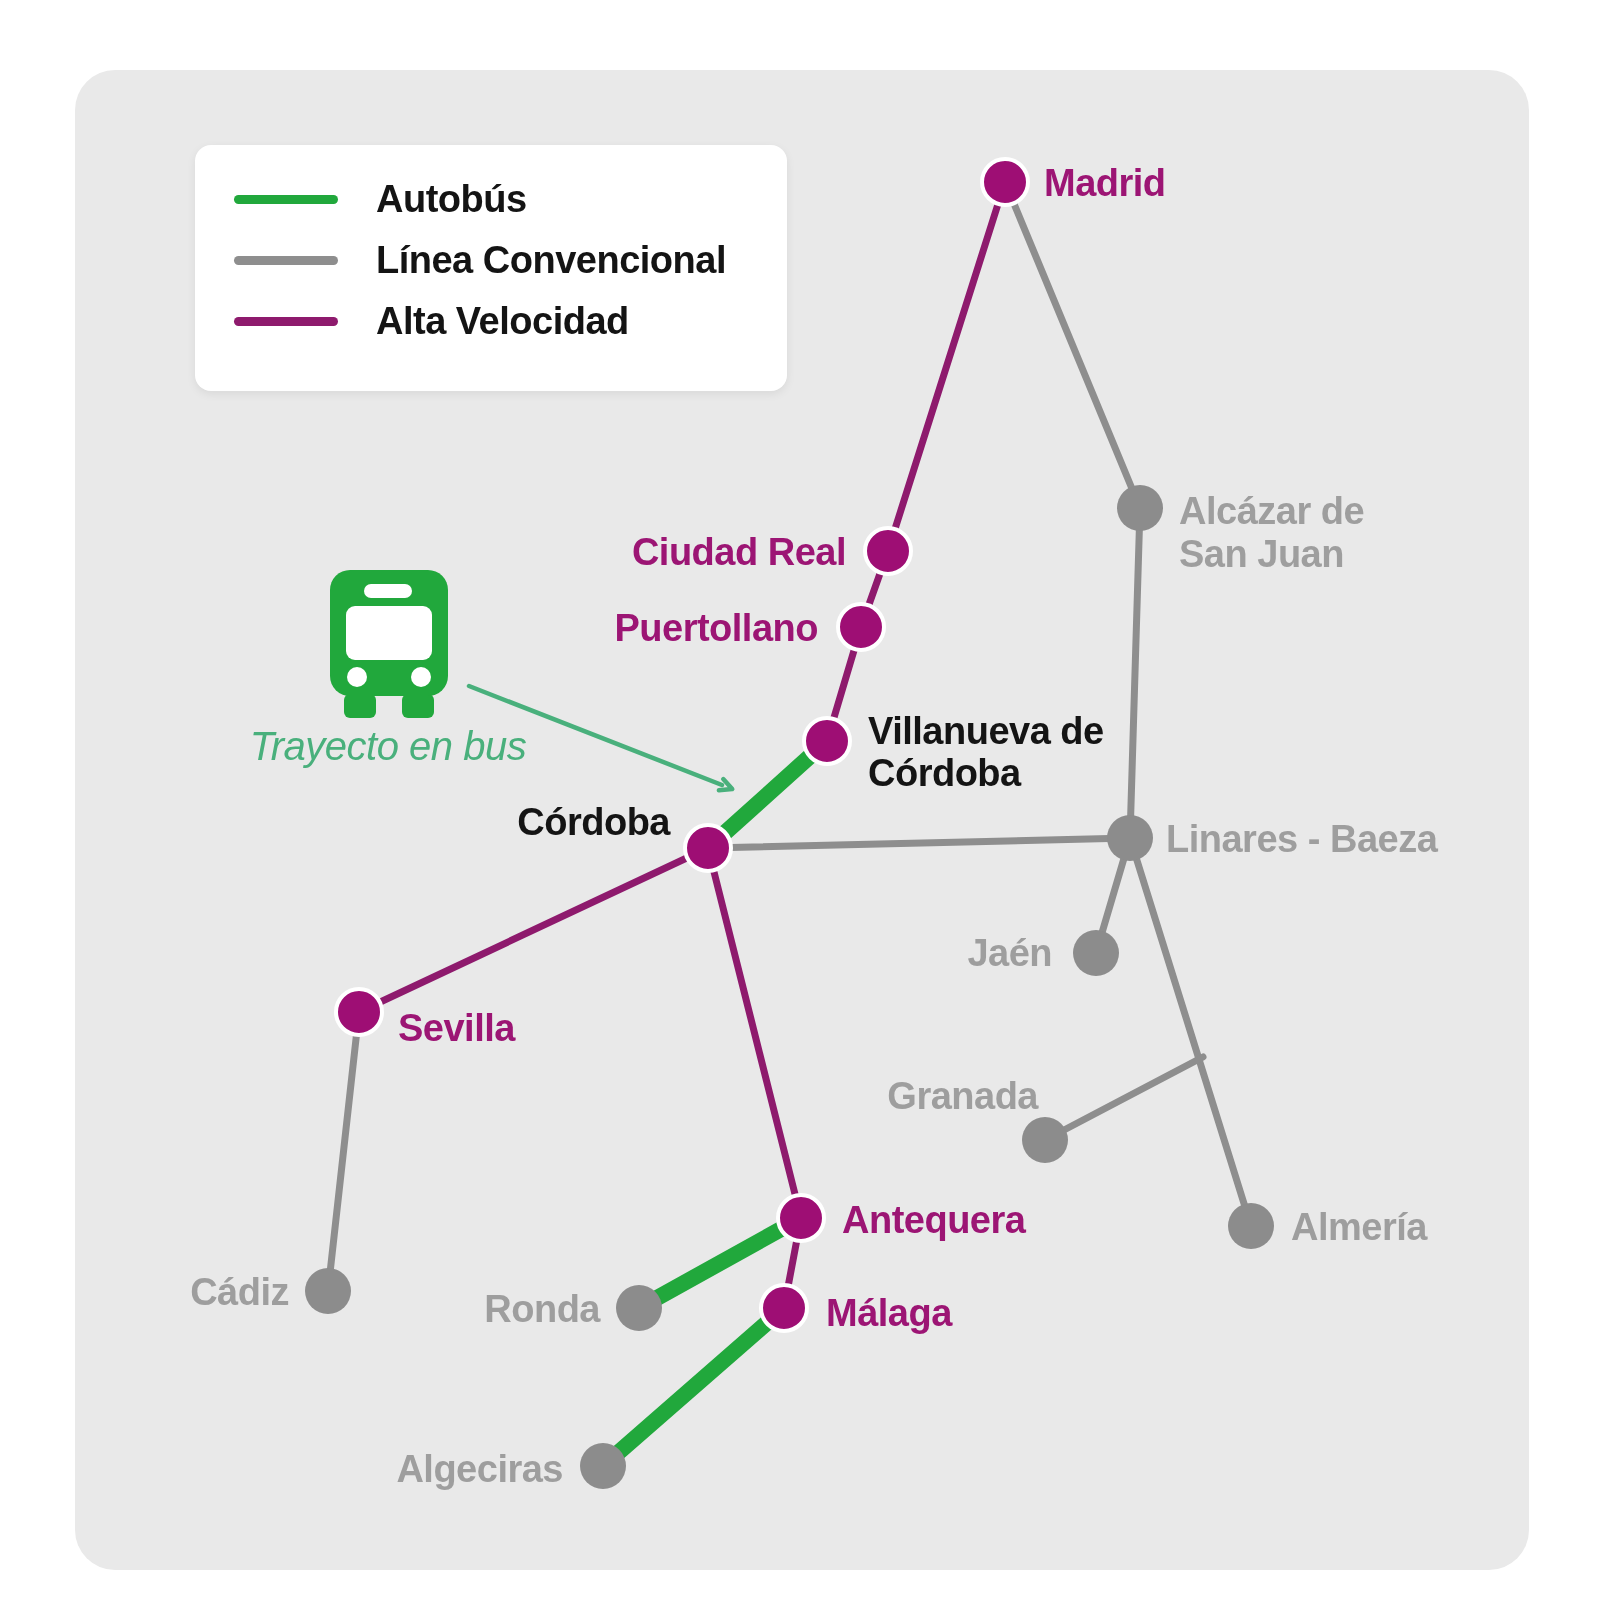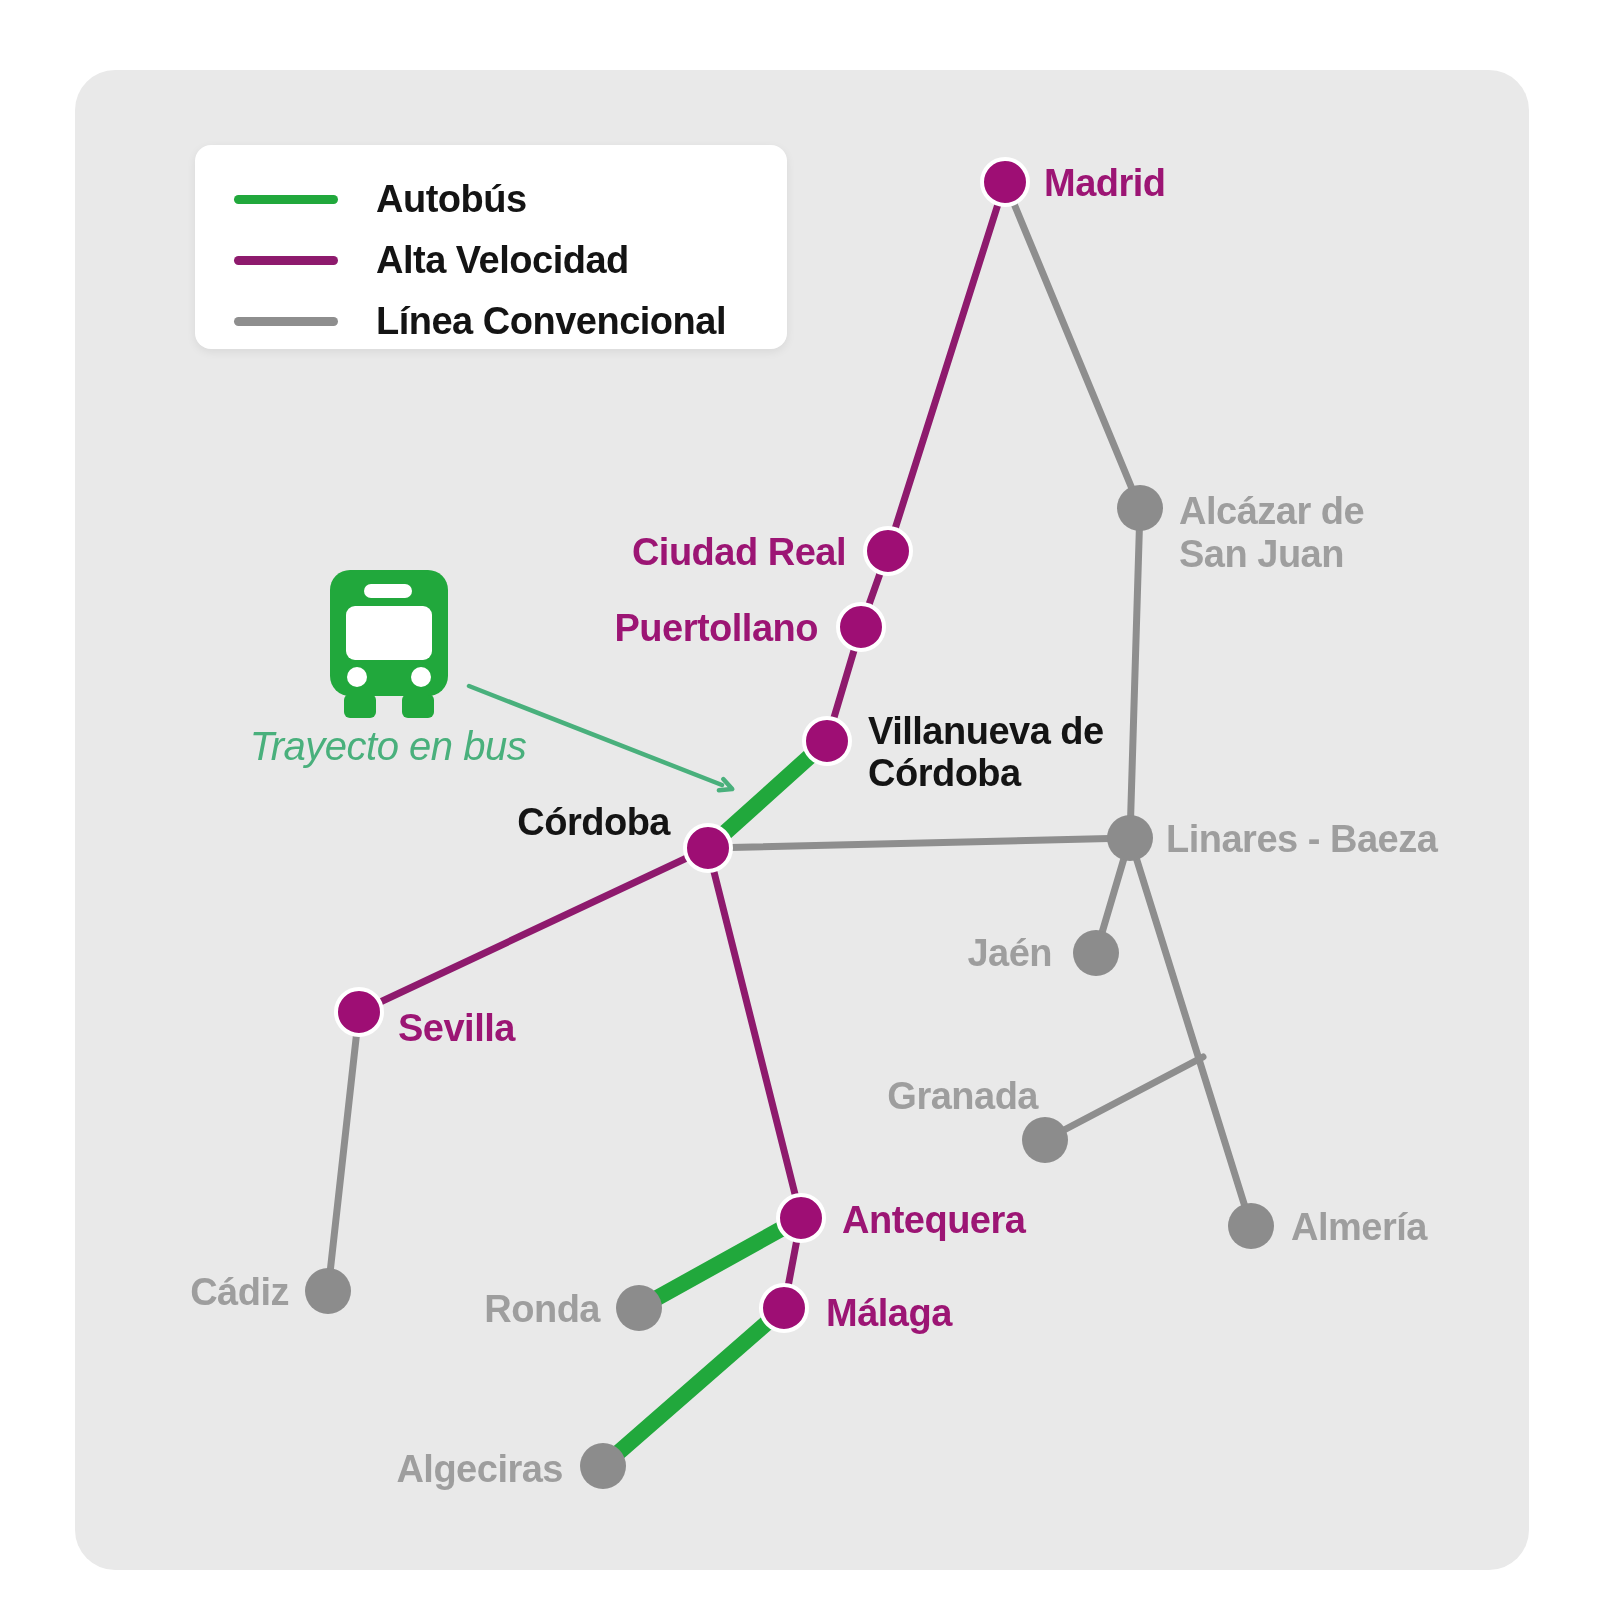--- a/index.html
+++ b/index.html
@@ -2,21 +2,21 @@
 <html><head>
 <meta charset="utf-8">
 <style>
   html,body{margin:0;padding:0;}
   body{font-family:"Liberation Sans",sans-serif;background:#fff;}
   #canvas{position:relative;width:1600px;height:1619px;overflow:hidden;background:#fff;}
   #map-svg{position:absolute;left:0;top:0;}
   .city-label{font-family:"Liberation Sans",sans-serif;font-weight:700;font-size:38px;letter-spacing:-0.5px;}
   #annotation-text{font-family:"Liberation Sans",sans-serif;font-style:italic;font-size:40px;letter-spacing:-0.5px;}
   #legend{
-    position:absolute;left:195px;top:145px;width:592px;height:204px;
+    position:absolute;left:195px;top:145px;width:592px;height:246px;
     background:#ffffff;border-radius:16px;box-shadow:0 3px 10px rgba(0,0,0,0.07);
     padding:24px 0 0 39px;box-sizing:border-box;
   }
   .legend-row{display:flex;align-items:center;height:61px;}
   .legend-line{width:104px;height:9px;border-radius:5px;margin-right:38px;flex:0 0 auto;}
   .legend-label{font-weight:700;font-size:38px;letter-spacing:-0.5px;color:#121212;white-space:nowrap;}
 </style>
 </head>
 <body style="background: rgb(255, 255, 255);">
 
@@ -102,22 +102,22 @@
 
     <text id="annotation-text" x="388" y="760" text-anchor="middle" fill="#49b07c">Trayecto en bus</text>
   </svg>
 
   <div id="legend">
     <div class="legend-row">
       <span class="legend-line" style="background: rgb(33, 168, 60);"></span>
       <span class="legend-label" style="color: rgb(20, 20, 20);">Autobús</span>
     </div>
     <div class="legend-row">
+      <span class="legend-line" style="background: rgb(142, 142, 142);"></span>
+      <span class="legend-label" style="color: rgb(20, 20, 20);">Línea Convencional</span>
+    </div>
+    <div class="legend-row">
       <span class="legend-line" style="background: rgb(142, 26, 109);"></span>
       <span class="legend-label" style="color: rgb(20, 20, 20);">Alta Velocidad</span>
-    </div>
-    <div class="legend-row">
-      <span class="legend-line" style="background: rgb(142, 142, 142);"></span>
-      <span class="legend-label" style="color: rgb(20, 20, 20);">Línea Convencional</span>
     </div>
   </div>
 
 </div>
 
 </body></html>

